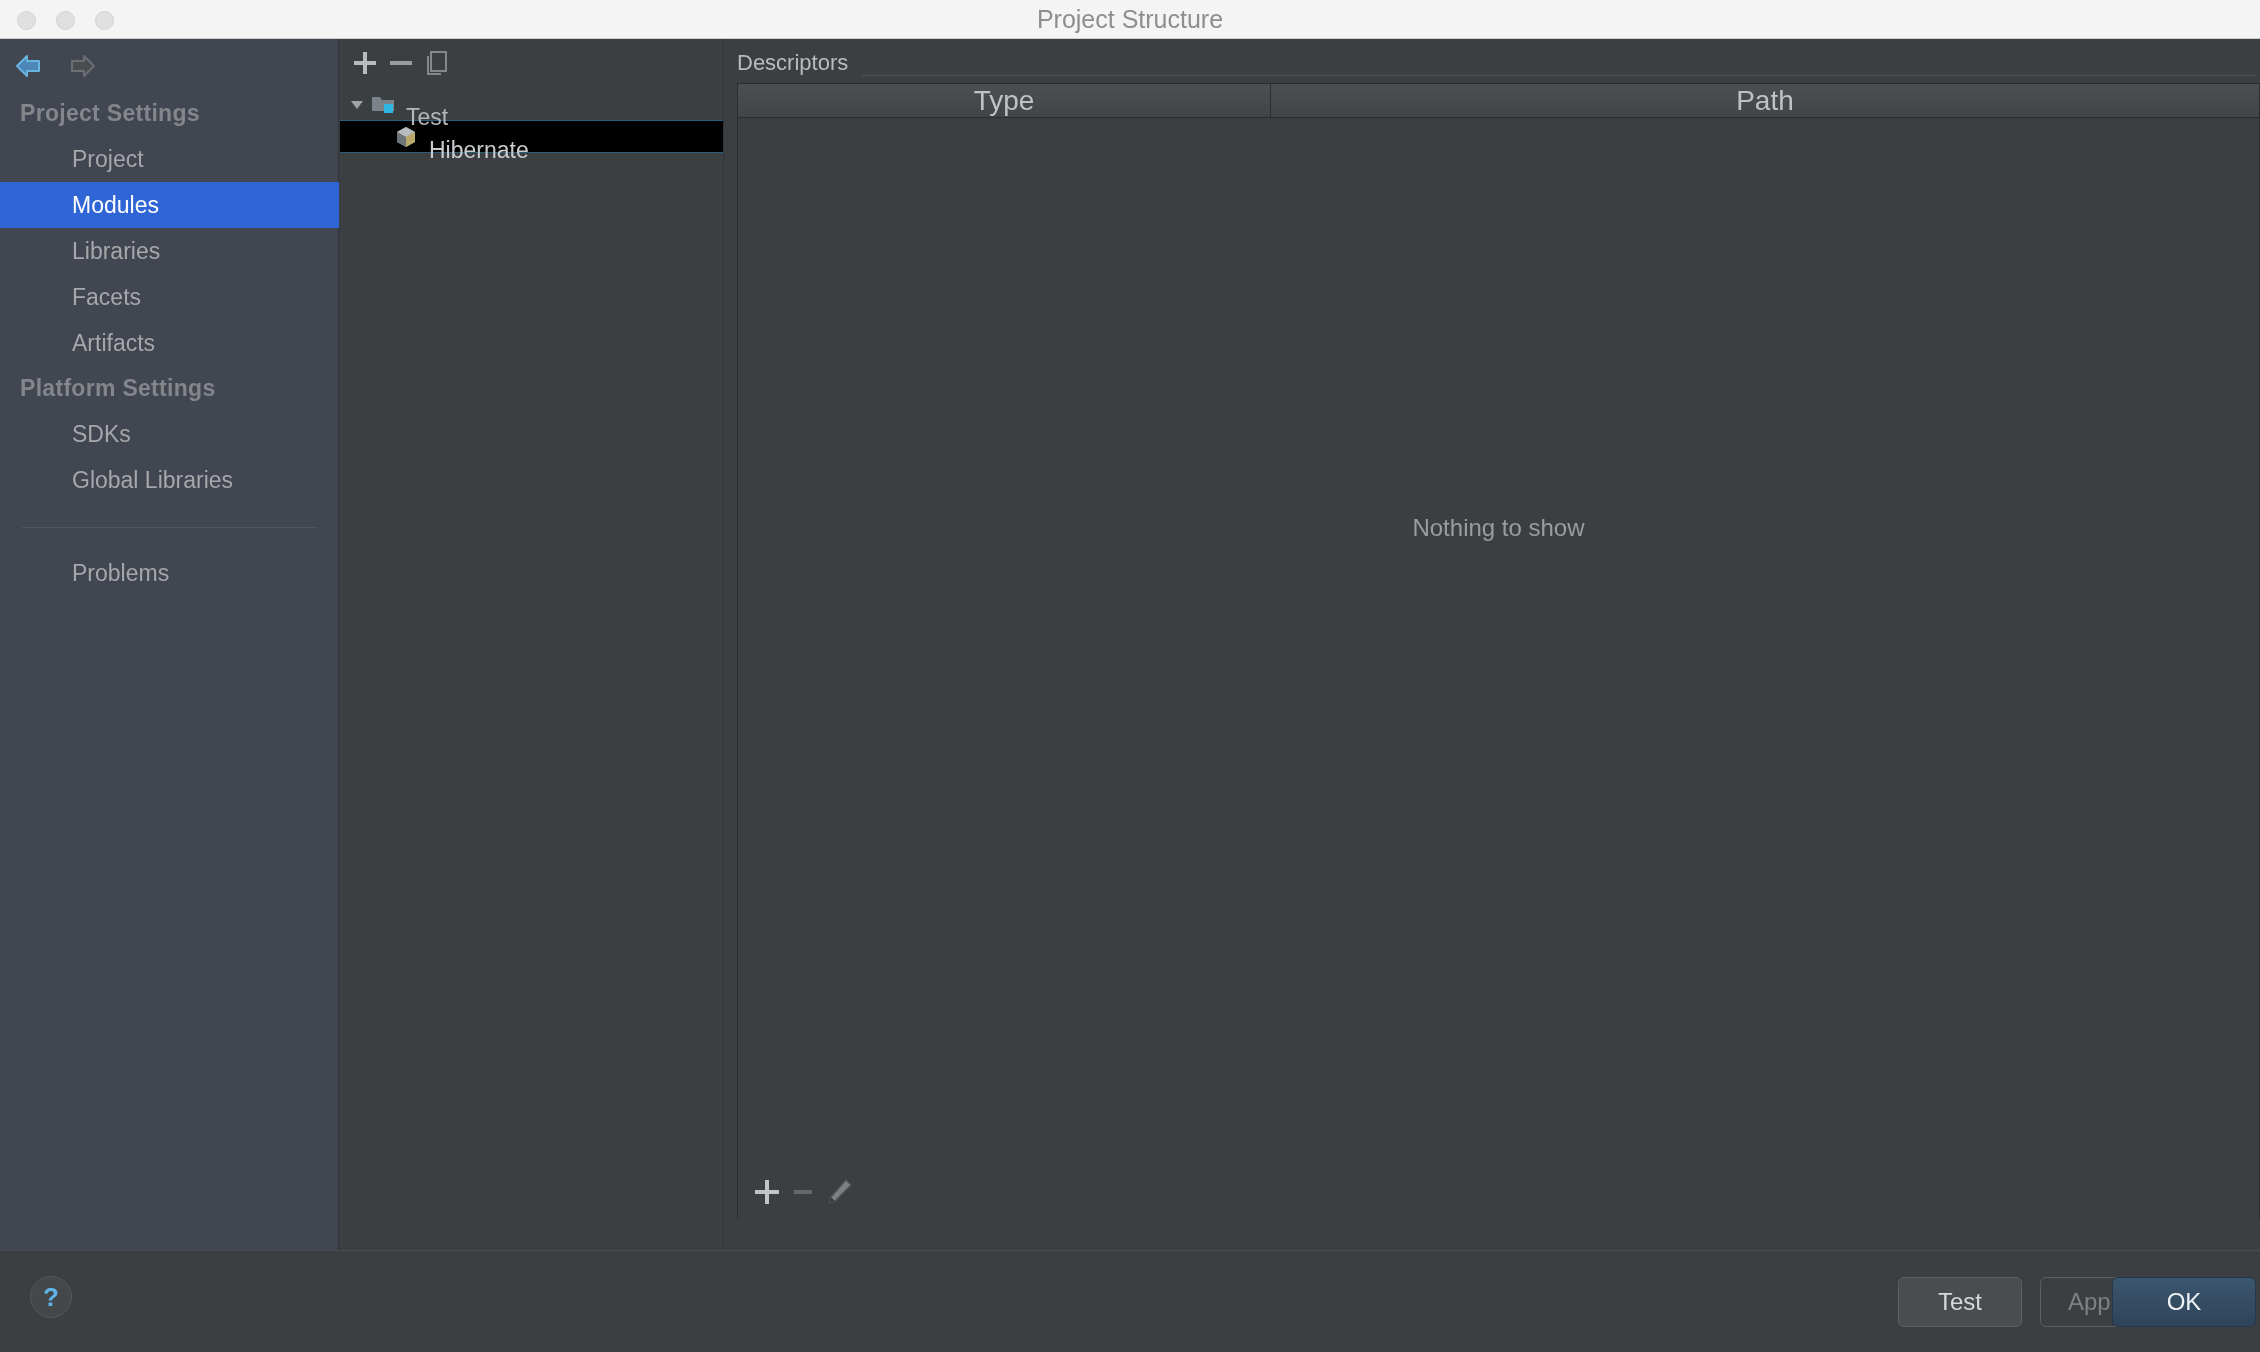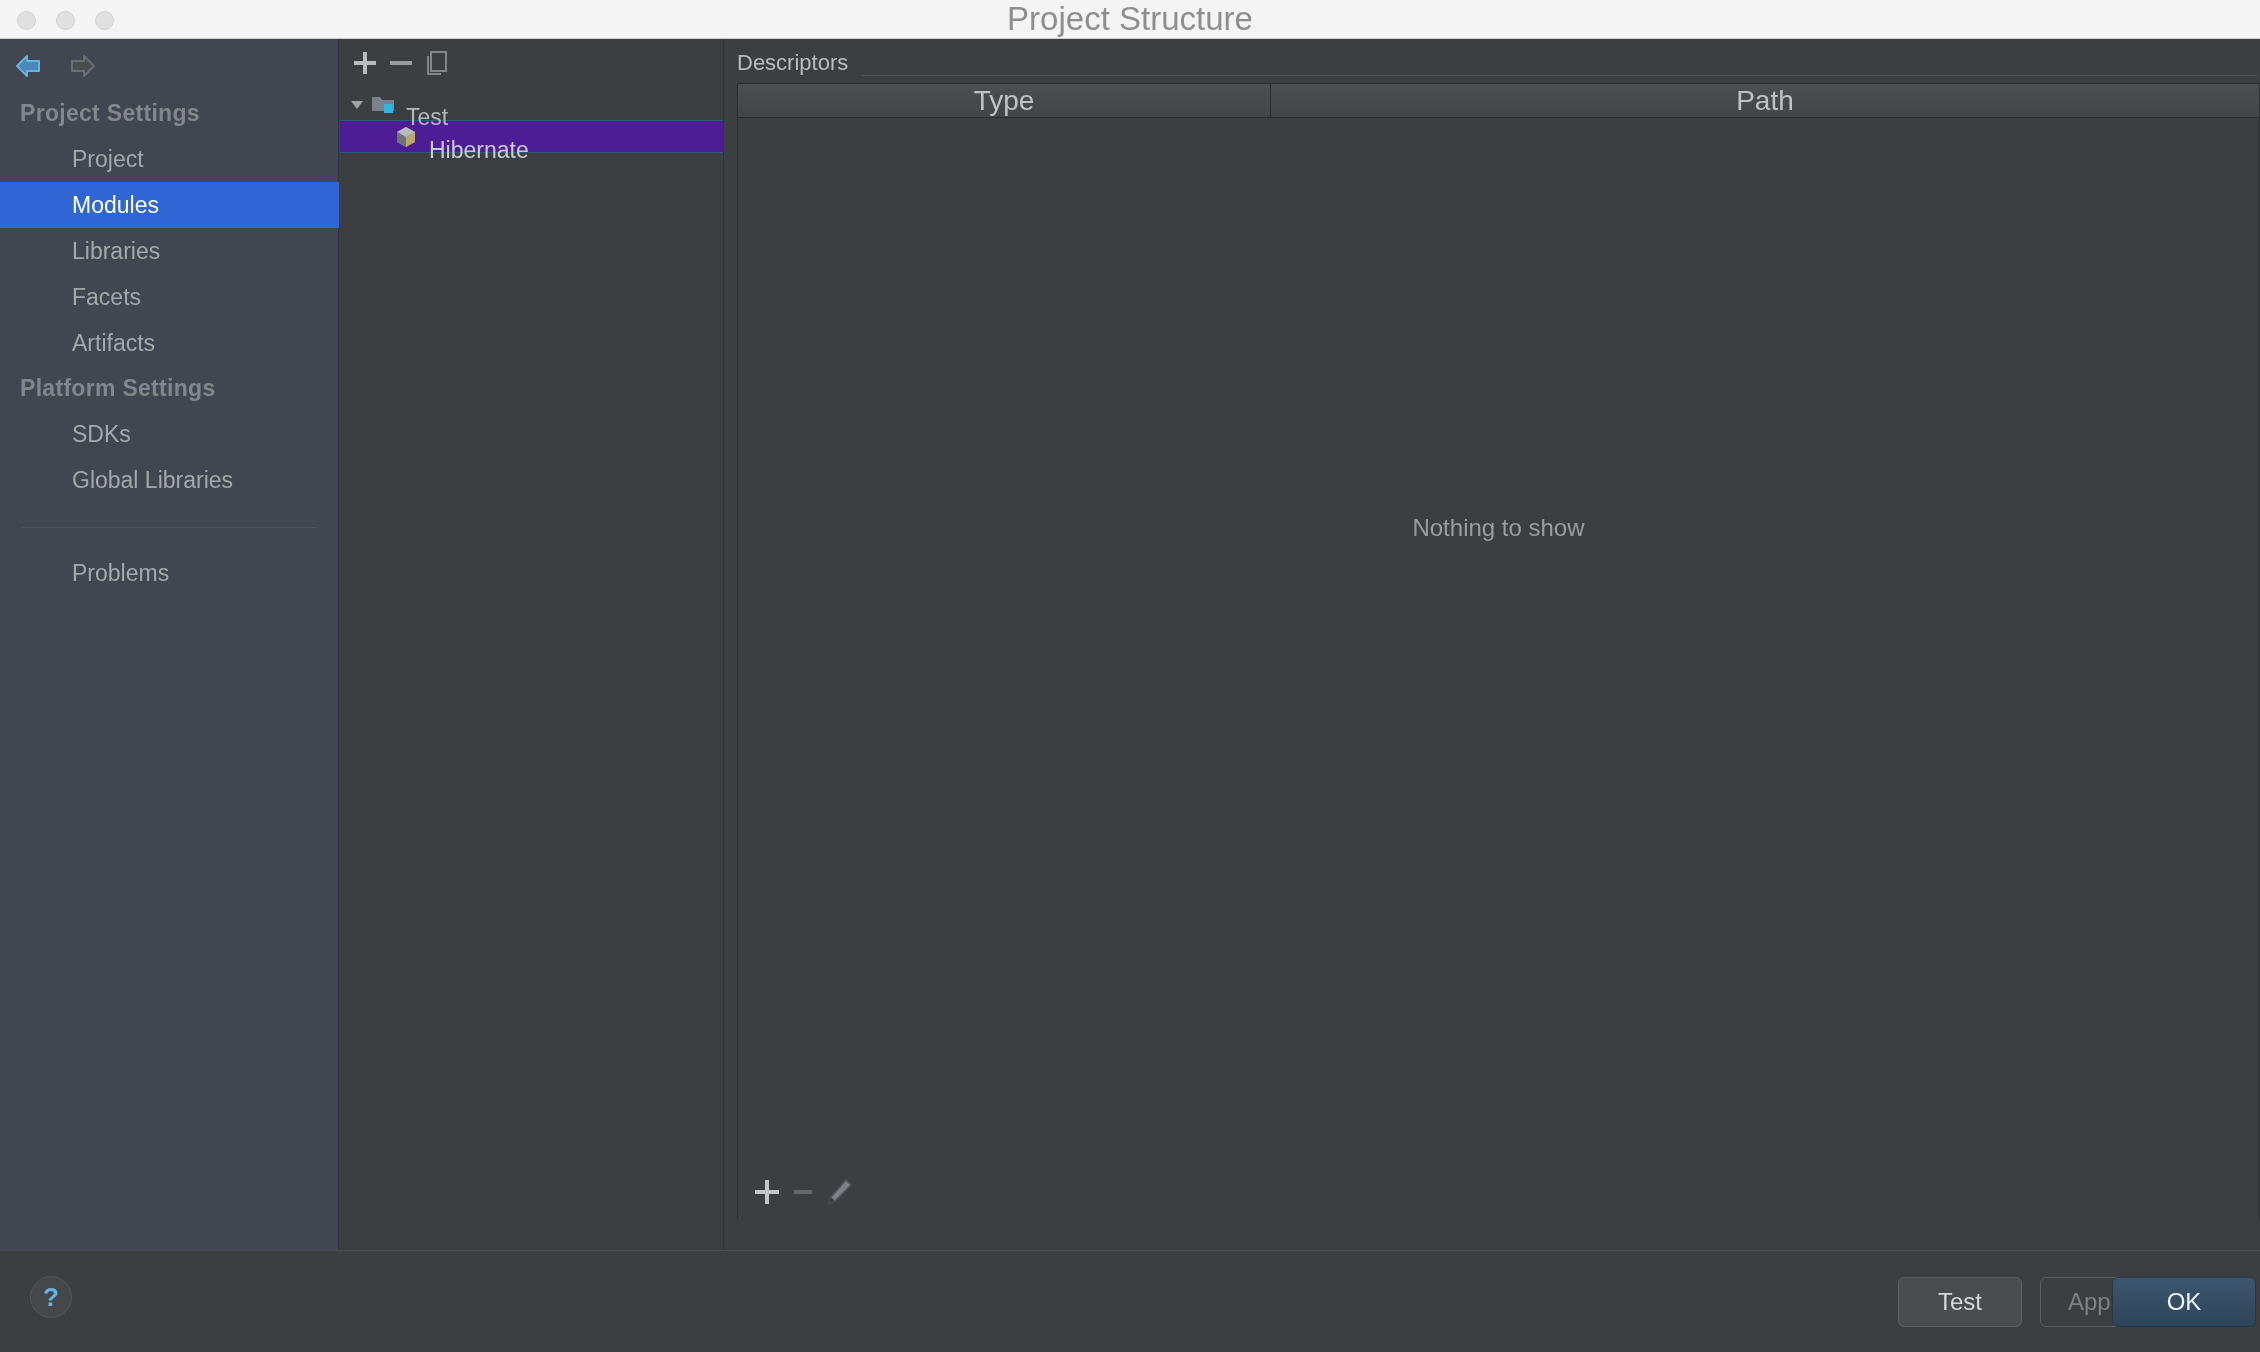--- a/index.html
+++ b/index.html
@@ -37,21 +37,21 @@
   }
   .traffic.close { left: 17px; }
   .traffic.min   { left: 56px; }
   .traffic.zoom  { left: 95px; }
   .window-title {
     position: absolute;
     left: 0; top: 0;
     width: 2260px;
     line-height: 38px;
     text-align: center;
-    font-size: 33px;
+    font-size: 25px;
     color: #8e8e8e;
   }
 
   
   .dialog {
     position: absolute;
     left: 0; top: 39px;
     width: 2260px;
     height: 1313px;
     background: #3c3f41;
@@ -150,21 +150,21 @@
     display: flex;
     align-items: center;
     font-size: 23px;
     color: #b4b7ba;
     cursor: pointer;
     padding-left: 4px;
     box-sizing: border-box;
   }
   .tree-row.child { padding-left: 53px; }
   .tree-row.selected {
-    background: #4c1d95;
+    background: #000000;
     color: #c8cbce;
     border-top: 1px solid #2d5b7a;
     border-bottom: 1px solid #2d5b7a;
   }
   .twisty {
     width: 26px;
     display: flex;
     justify-content: center;
     align-items: center;
     flex: 0 0 26px;

